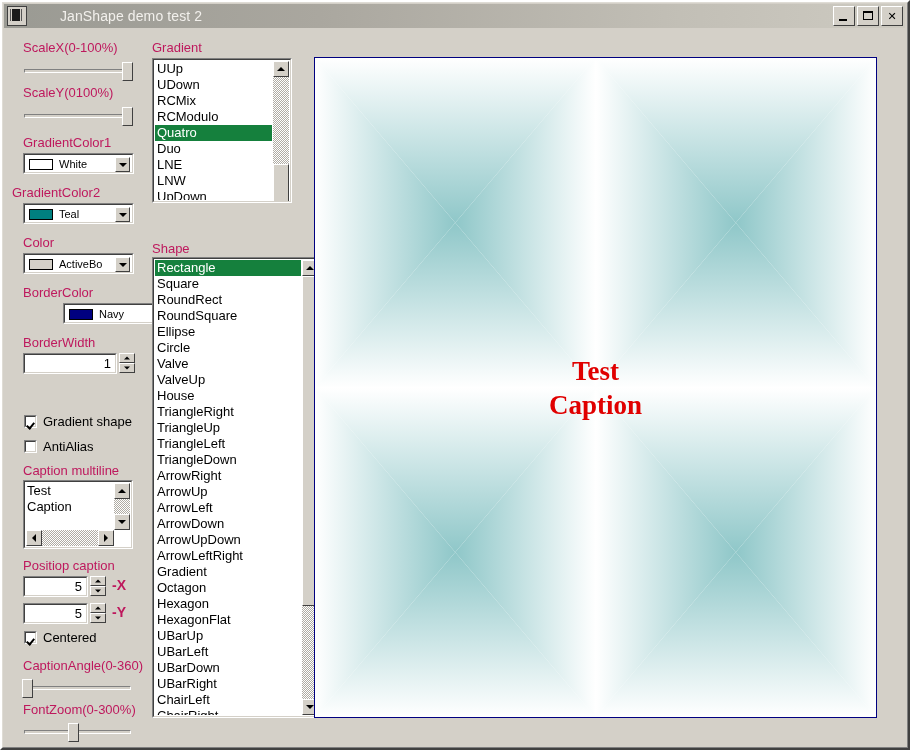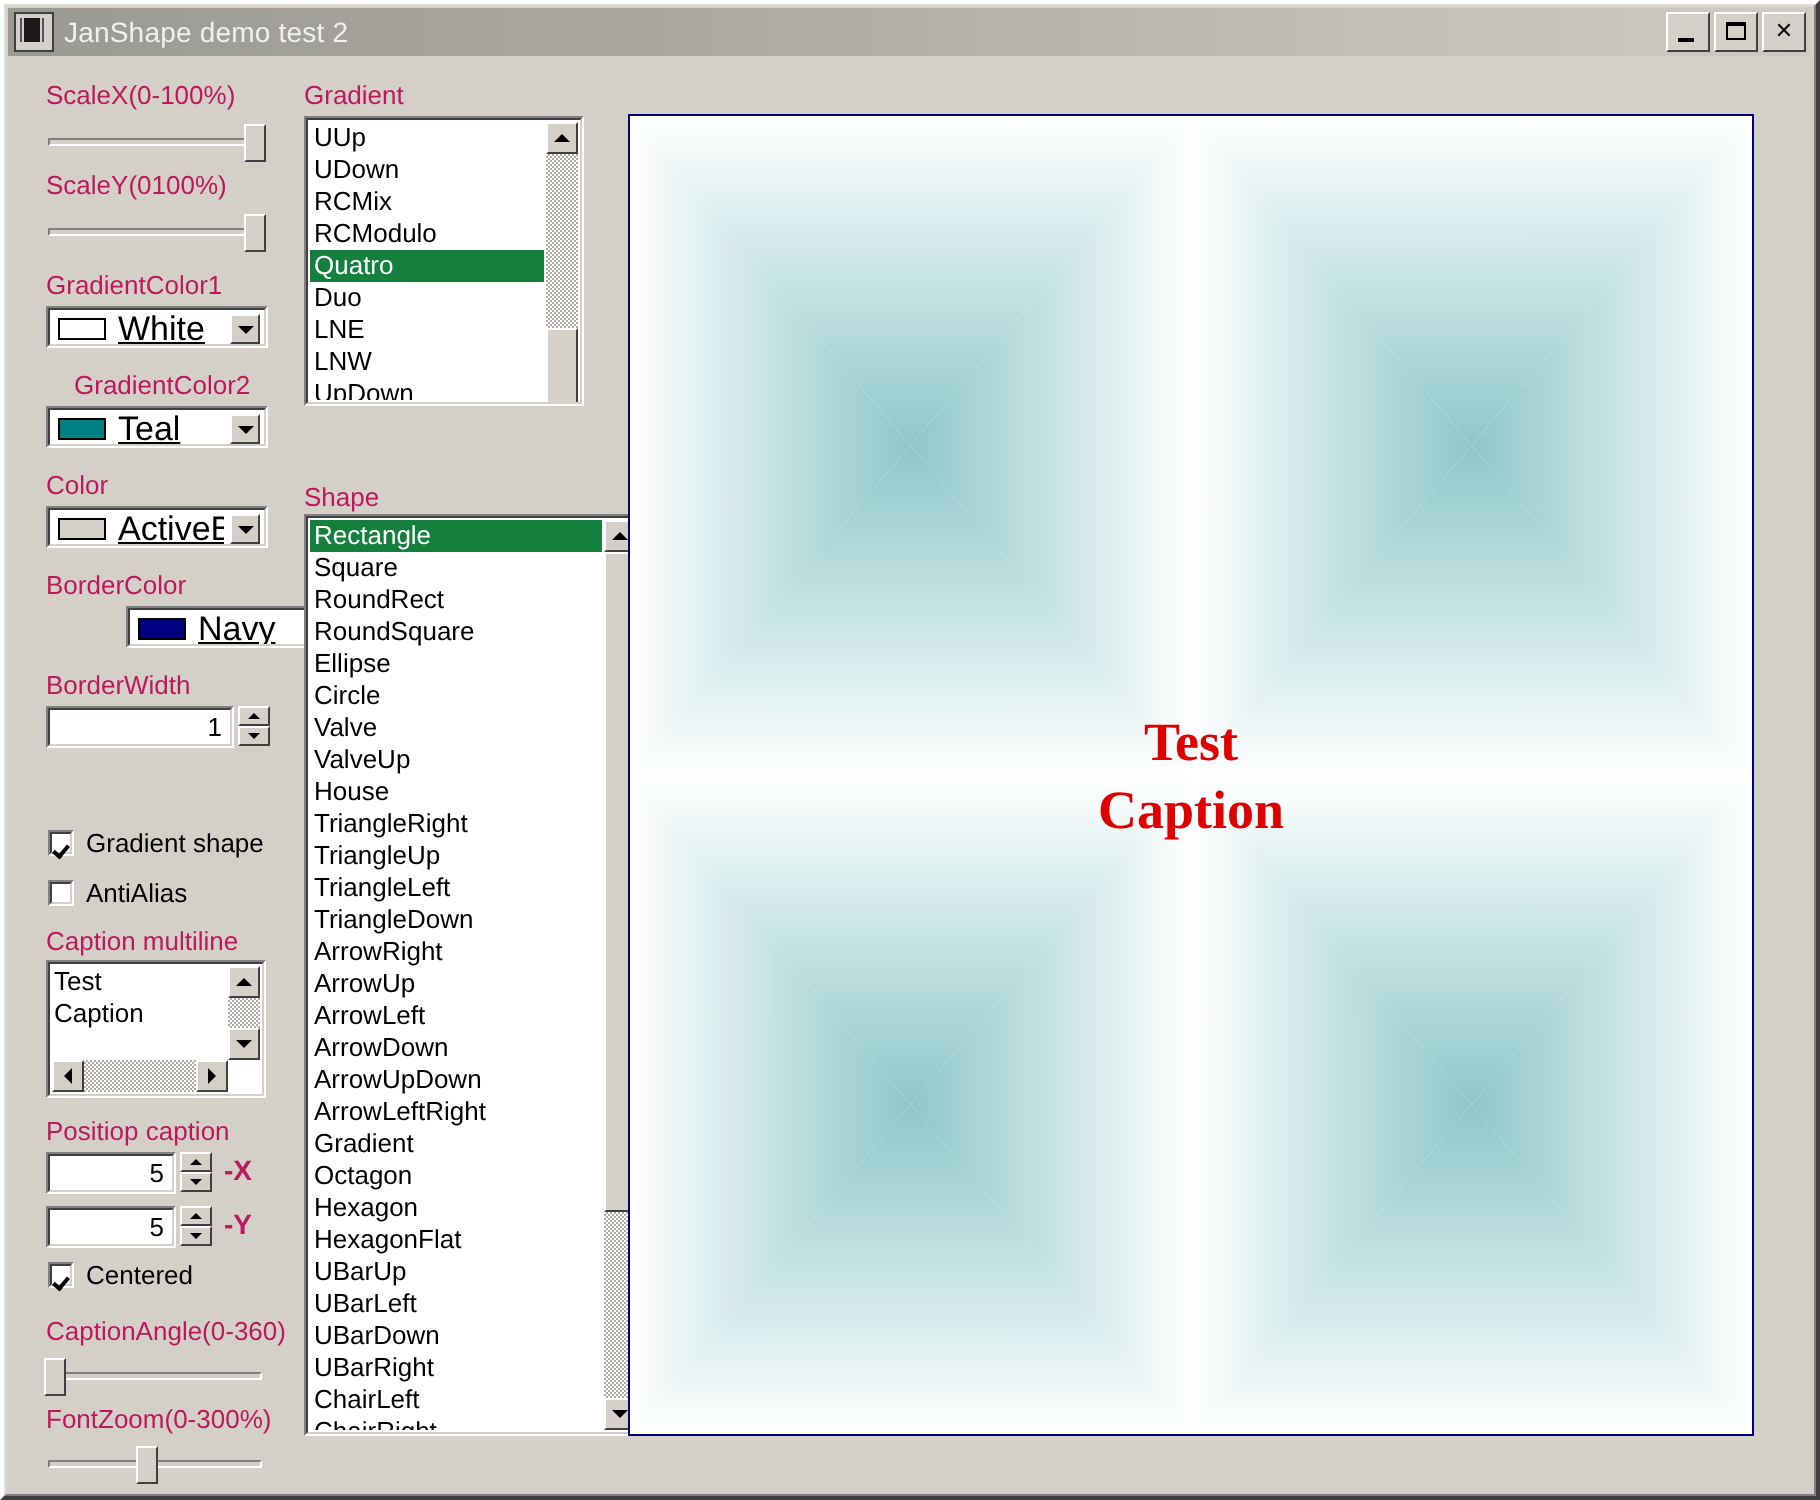--- a/index.html
+++ b/index.html
@@ -65,20 +65,21 @@
     background: #555;
   }
   #title-text {
     color: #f2f0ec;
     font-size: 14px;
     letter-spacing: 0.1px;
     text-shadow: 0 0 0 transparent;
     flex: 1 1 auto;
     white-space: nowrap;
     overflow: hidden;
+    margin-left: 28px;
   }
   .titlebtn {
     width: 22px; height: 20px;
     margin-right: 2px;
     background: #d4d0c8;
     border-top: 1px solid #ffffff;
     border-left: 1px solid #ffffff;
     border-right: 1px solid #404040;
     border-bottom: 1px solid #404040;
     position: relative;
@@ -181,25 +182,24 @@
     position: absolute;
     left: 4px; top: 4px;
     width: 24px; height: 11px;
     border: 1px solid #000;
     box-sizing: border-box;
   }
   .combo .ctext {
     position: absolute;
     left: 34px; top: 2px;
     right: 20px;
-    font-size: 17px; color: #000;
+    font-size: 11px; color: #000;
     white-space: nowrap;
     overflow: hidden;
     line-height: 15px;
-    text-decoration: underline;
   }
   .combo .arrowbtn {
     position: absolute;
     right: 2px; top: 2px;
     width: 15px; height: 15px;
     background: #d4d0c8;
     border-top: 1px solid #ffffff;
     border-left: 1px solid #ffffff;
     border-right: 1px solid #404040;
     border-bottom: 1px solid #404040;
@@ -513,21 +513,21 @@
     <div class="combo" style="left:19px; top:124px;">
       <div class="inner">
         <div class="swatch" style="background:#ffffff;"></div>
         <div class="ctext">White</div>
         <div class="arrowbtn">
             <span class="arrow-dn"></span>
           </div>
       </div>
     </div>
 
-    <div class="lbl" style="left:33px; top:156px;text-align:right;">GradientColor2</div>
+    <div class="lbl" style="left:8px; top:156px;text-align:right;">GradientColor2</div>
     <div class="combo" style="left:19px; top:174px;">
       <div class="inner">
         <div class="swatch" style="background:#008080;"></div>
         <div class="ctext">Teal</div>
         <div class="arrowbtn">
             <span class="arrow-dn"></span>
           </div>
       </div>
     </div>
 

